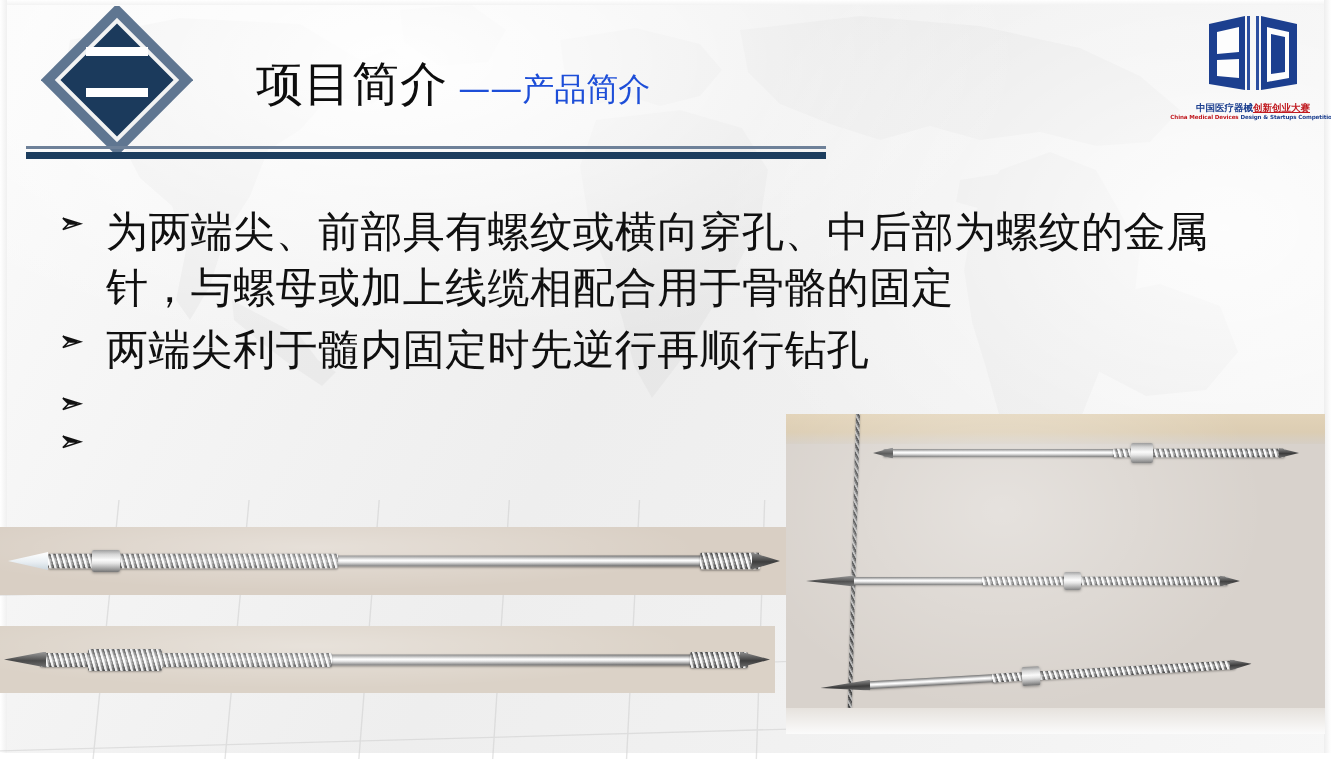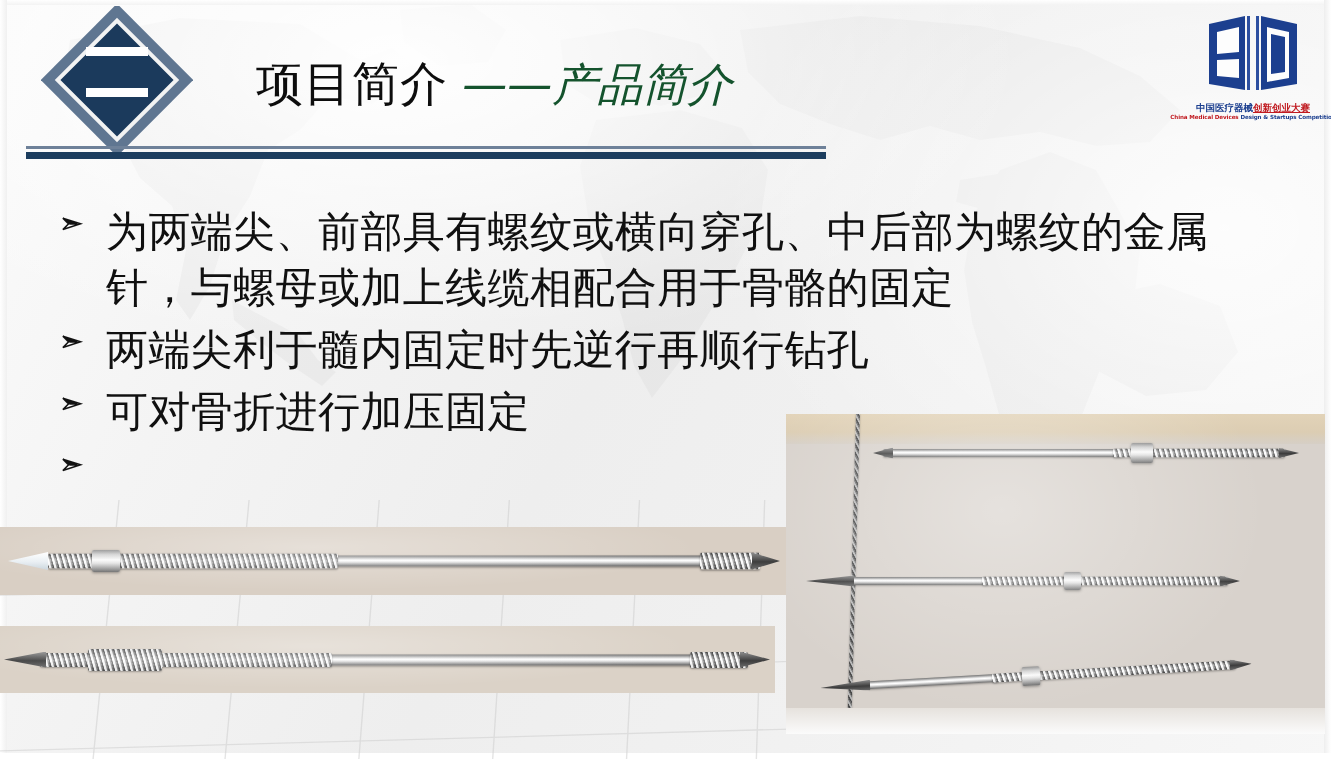--- a/index.html
+++ b/index.html
@@ -66,25 +66,24 @@
     top: 60px;
     white-space: nowrap;
   }
   .title-main {
     font-size: 47px;
     color: #0d0d0d;
     letter-spacing: 1px;
     line-height: 1;
   }
   .title-sub {
-    font-size: 45px;
-    color: #14532d;
+    font-size: 32px;
+    color: #1d4ed8;
     letter-spacing: 0px;
     line-height: 1;
-    font-style: italic;
   }
   .rule-thin {
     position: absolute;
     left: 26px;
     top: 146px;
     width: 800px;
     height: 3px;
     background: #6e8199;
   }
   .rule-thick {
@@ -359,21 +358,20 @@
     <div class="bullet-row">
       <span class="bullet-mark">➢</span>
       <span class="bullet-text">为两端尖、前部具有螺纹或横向穿孔、中后部为螺纹的金属针，与螺母或加上线缆相配合用于骨骼的固定</span>
     </div>
     <div class="bullet-row">
       <span class="bullet-mark">➢</span>
       <span class="bullet-text">两端尖利于髓内固定时先逆行再顺行钻孔</span>
     </div>
     <div class="bullet-row">
       <span class="bullet-mark">➢</span>
-      <span class="bullet-text">可对骨折进行加压固定</span>
     </div>
     <div class="bullet-row">
       <span class="bullet-mark">➢</span>
     </div>
   </div>
 
   <svg class="tile-lines" style="left:0;top:500px;width:790px;height:259px;position:absolute;" viewBox="0 0 790 259" preserveAspectRatio="none">
     <g stroke="#cfcfcf" stroke-width="1.4" fill="none">
       <line x1="-40" y1="96" x2="830" y2="78"></line>
       <line x1="-40" y1="190" x2="830" y2="160"></line>

